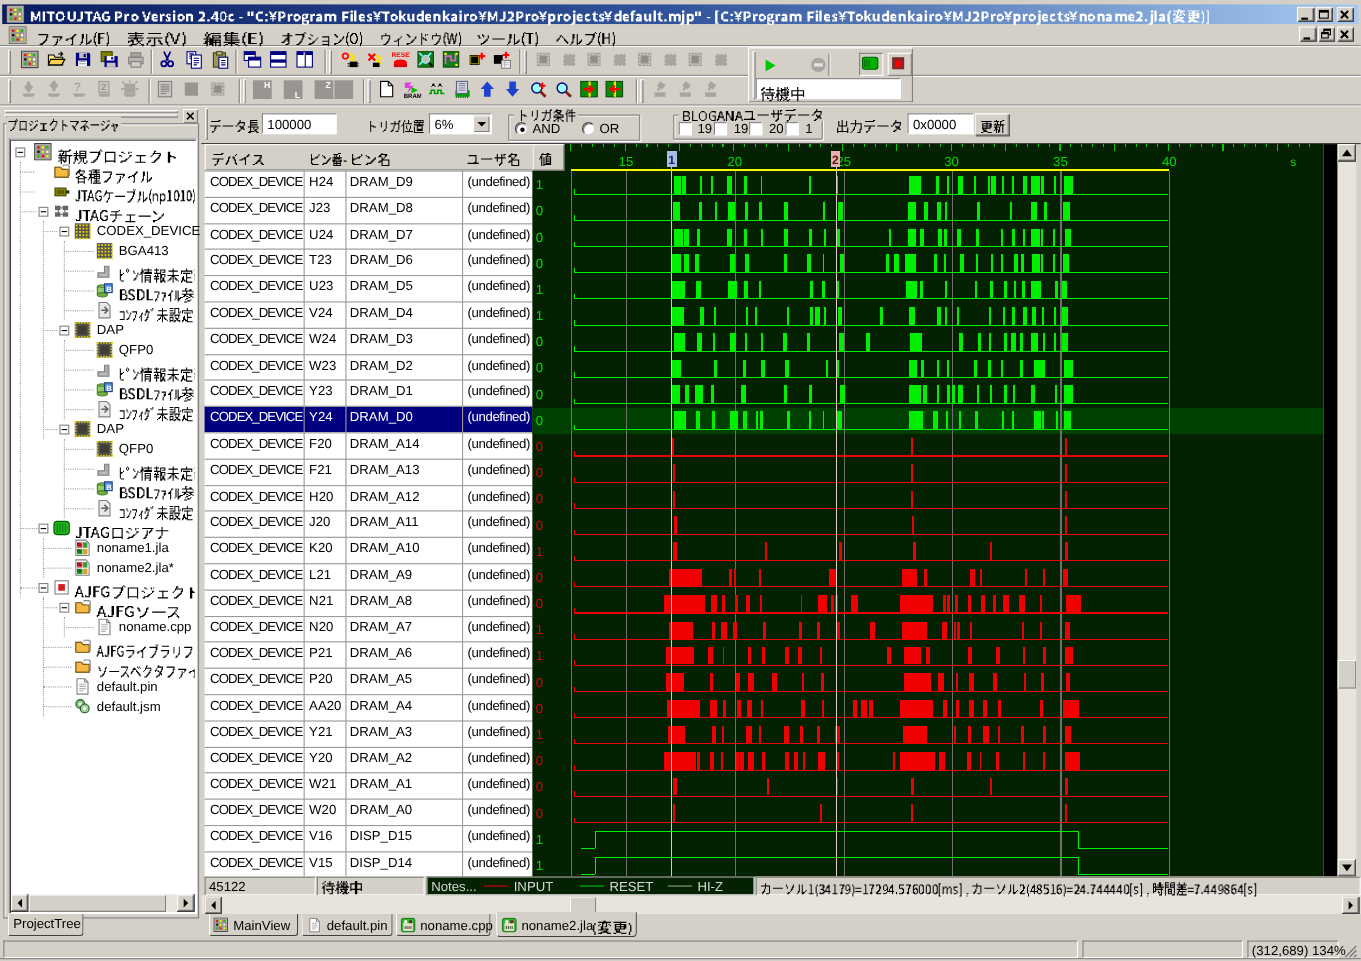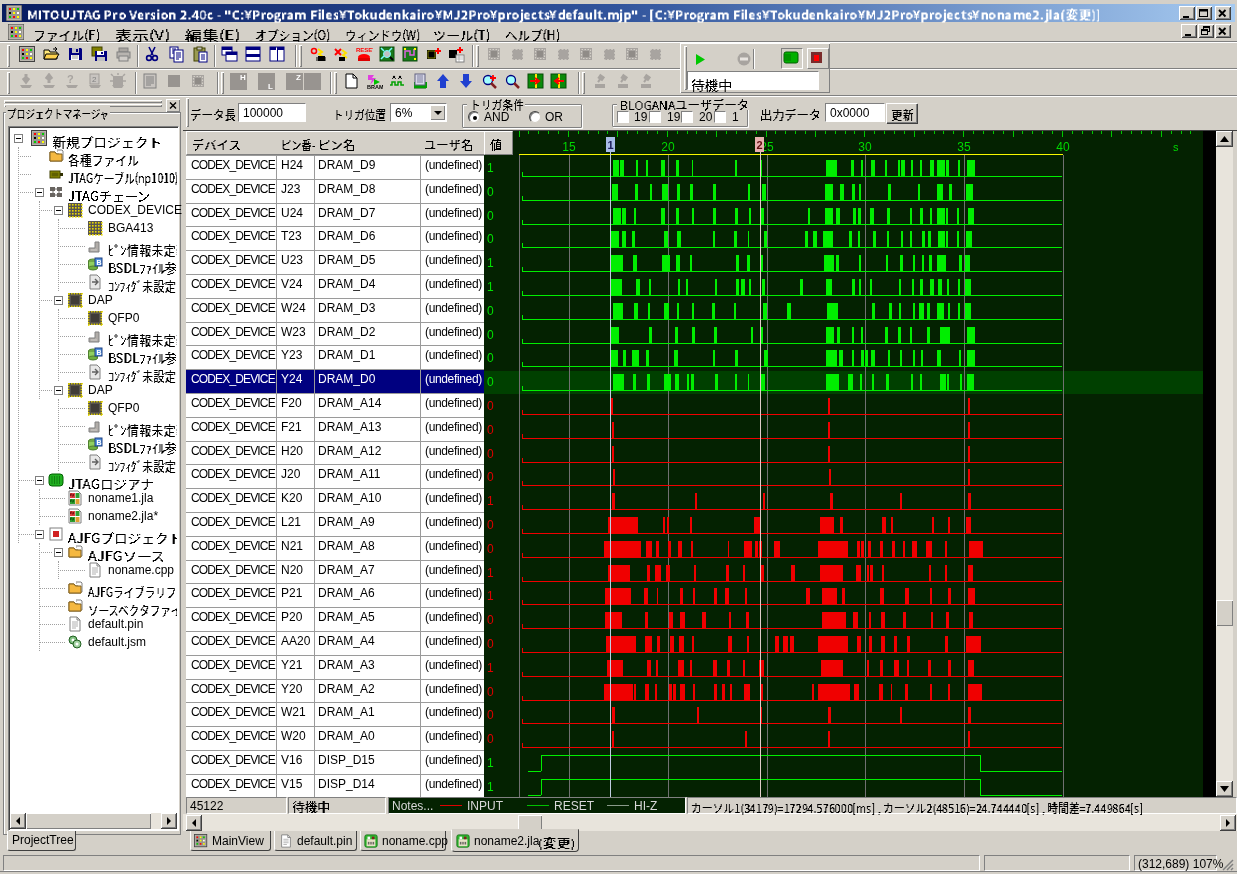--- a/index.html
+++ b/index.html
@@ -1579,21 +1579,21 @@
     <rect x="3" y="6" width="10" height="8" fill="#e8e0c8"></rect>
     <rect x="4" y="3" width="3" height="3" fill="#f8f8f8"></rect>
     <rect x="9" y="3" width="3" height="3" fill="#802020"></rect>
     <path d="M5 9 v3 M7 9 v3 M9 9 v3 M11 9 v3" stroke="#404040"></path>
   </svg>
 <span style="position:absolute;left:474px;top:834px;width:80px;height:14px;font:12px &quot;Liberation Sans&quot;,sans-serif">noname2.jla</span>
 <div style="position:absolute;left:0px;top:852px;width:1237px;height:22px;background:#d4d0c8;"></div>
 <div style="position:absolute;left:3px;top:855px;width:977px;height:16px;background:#d4d0c8;border-top:1px solid #808080;border-left:1px solid #808080;border-bottom:1px solid #ffffff;border-right:1px solid #ffffff;"></div>
 <div style="position:absolute;left:984px;top:855px;width:146px;height:16px;background:#d4d0c8;border-top:1px solid #808080;border-left:1px solid #808080;border-bottom:1px solid #ffffff;border-right:1px solid #ffffff;"></div>
 <div style="position:absolute;left:1134px;top:855px;width:83px;height:16px;background:#d4d0c8;border-top:1px solid #808080;border-left:1px solid #808080;border-bottom:1px solid #ffffff;border-right:1px solid #ffffff;">
-    <span style="position:absolute;left:3px;top:1px;font:12px &quot;Liberation Sans&quot;,sans-serif;white-space:nowrap">(312,689) 107%</span>
+    <span style="position:absolute;left:3px;top:1px;font:12px &quot;Liberation Sans&quot;,sans-serif;white-space:nowrap">(312,689) 134%</span>
   </div>
 <svg width="14" height="14" style="position:absolute;left:1221px;top:858px">
     <path d="M12 2 L2 12 M12 6 L6 12 M12 10 L10 12" stroke="#808080" stroke-width="1.5"></path>
   </svg>
 <div style="position:absolute;left:0px;top:871px;width:1237px;height:3px;background:#d4d0c8;border-top:1px solid #808080;"></div>
 <svg width="1237" height="874" style="position:absolute;left:0;top:0;pointer-events:none">
     <path transform="translate(27 5.5) scale(1.0762 1)" fill="#fff" d="M970 3h2v1h-2zM121 4h2v2h-2zM271 4h2v2h-2zM274 4h2v10h-2zM312 4h2v5h-2zM331 4h2v3h-2zM349 4h2v5h-2zM363 4h2v2h-2zM459 4h2v2h-2zM498 4h2v3h-2zM509 4h3v1h-3zM527 4h2v10h-2zM551 4h2v2h-2zM579 4h3v1h-3zM664 4h2v2h-2zM667 4h2v10h-2zM705 4h2v5h-2zM724 4h2v3h-2zM742 4h2v5h-2zM756 4h2v2h-2zM852 4h2v2h-2zM947 4h2v2h-2zM950 4h2v10h-2zM963 4h1v1h-1zM966 4h10v1h-10zM978 4h10v1h-10zM990 4h1v2h-1zM994 4h2v1h-2zM1 5h2v1h-2zM7 5h2v2h-2zM11 5h2v9h-2zM14 5h7v1h-7zM24 5h4v1h-4zM32 5h2v7h-2zM37 5h2v7h-2zM43 5h2v7h-2zM46 5h7v1h-7zM56 5h2v1h-2zM63 5h4v1h-4zM72 5h5v1h-5zM95 5h2v2h-2zM101 5h1v1h-1zM143 5h4v1h-4zM156 5h3v2h-3zM162 5h3v1h-3zM184 5h2v4h-2zM187 5h2v4h-2zM193 5h4v1h-4zM202 5h2v1h-2zM207 5h2v1h-2zM210 5h5v1h-5zM264 5h6v1h-6zM290 5h2v1h-2zM295 5h9v1h-9zM379 5h2v1h-2zM384 5h2v1h-2zM387 5h2v1h-2zM393 5h2v2h-2zM400 5h2v7h-2zM404 5h4v1h-4zM411 5h5v1h-5zM430 5h2v1h-2zM435 5h2v1h-2zM477 5h1v1h-1zM485 5h2v1h-2zM490 5h2v1h-2zM508 5h3v1h-3zM532 5h1v1h-1zM562 5h2v4h-2zM565 5h2v4h-2zM579 5h2v10h-2zM586 5h4v1h-4zM595 5h2v1h-2zM600 5h2v1h-2zM603 5h5v1h-5zM657 5h6v1h-6zM683 5h2v1h-2zM688 5h9v1h-9zM772 5h2v1h-2zM777 5h2v1h-2zM780 5h2v1h-2zM786 5h2v2h-2zM793 5h2v7h-2zM797 5h4v1h-4zM804 5h5v1h-5zM823 5h2v1h-2zM828 5h2v1h-2zM870 5h1v1h-1zM878 5h2v1h-2zM883 5h2v1h-2zM935 5h4v1h-4zM962 5h2v1h-2zM969 5h2v2h-2zM972 5h2v1h-2zM982 5h2v1h-2zM995 5h1v10h-1zM1 6h3v3h-3zM15 6h6v1h-6zM23 6h6v1h-6zM47 6h6v1h-6zM55 6h3v1h-3zM62 6h5v1h-5zM72 6h2v4h-2zM75 6h3v1h-3zM100 6h2v2h-2zM143 6h5v1h-5zM161 6h2v1h-2zM164 6h2v1h-2zM192 6h5v1h-5zM203 6h2v2h-2zM206 6h2v2h-2zM210 6h2v4h-2zM213 6h3v1h-3zM264 6h5v1h-5zM291 6h2v2h-2zM294 6h2v2h-2zM298 6h6v1h-6zM380 6h2v2h-2zM383 6h2v2h-2zM387 6h3v3h-3zM404 6h5v1h-5zM411 6h2v4h-2zM414 6h3v1h-3zM431 6h2v2h-2zM434 6h2v2h-2zM476 6h2v1h-2zM486 6h2v2h-2zM489 6h2v2h-2zM508 6h2v1h-2zM531 6h2v1h-2zM585 6h5v1h-5zM596 6h2v2h-2zM599 6h2v2h-2zM603 6h2v4h-2zM606 6h3v1h-3zM657 6h5v1h-5zM684 6h2v2h-2zM687 6h2v2h-2zM691 6h6v1h-6zM773 6h2v2h-2zM776 6h2v2h-2zM780 6h3v3h-3zM797 6h5v1h-5zM804 6h2v4h-2zM807 6h3v1h-3zM824 6h2v2h-2zM827 6h2v2h-2zM869 6h2v1h-2zM879 6h2v2h-2zM882 6h2v2h-2zM935 6h5v1h-5zM962 6h1v1h-1zM967 6h1v1h-1zM972 6h1v2h-1zM974 6h1v1h-1zM979 6h9v1h-9zM990 6h2v1h-2zM6 7h3v2h-3zM17 7h2v7h-2zM22 7h2v5h-2zM27 7h2v1h-2zM49 7h2v7h-2zM55 7h1v2h-1zM57 7h2v2h-2zM61 7h2v5h-2zM77 7h1v1h-1zM80 7h1v1h-1zM82 7h2v1h-2zM87 7h3v1h-3zM96 7h1v1h-1zM104 7h3v1h-3zM110 7h1v1h-1zM112 7h2v1h-2zM116 7h3v1h-3zM121 7h2v7h-2zM126 7h3v1h-3zM132 7h5v1h-5zM146 7h2v3h-2zM155 7h4v1h-4zM161 7h1v5h-1zM165 7h1v2h-1zM169 7h3v1h-3zM191 7h2v5h-2zM199 7h2v2h-2zM215 7h1v1h-1zM218 7h1v1h-1zM220 7h2v1h-2zM224 7h3v1h-3zM231 7h5v1h-5zM237 7h1v1h-1zM239 7h2v1h-2zM243 7h3v1h-3zM249 7h5v1h-5zM255 7h3v1h-3zM264 7h2v2h-2zM271 7h2v7h-2zM279 7h3v1h-3zM286 7h3v1h-3zM300 7h2v7h-2zM306 7h3v1h-3zM316 7h2v1h-2zM319 7h2v5h-2zM323 7h2v5h-2zM328 7h5v1h-5zM335 7h3v1h-3zM341 7h5v1h-5zM353 7h2v1h-2zM357 7h3v1h-3zM363 7h2v7h-2zM367 7h1v1h-1zM369 7h2v1h-2zM373 7h3v1h-3zM392 7h3v2h-3zM407 7h2v3h-2zM416 7h1v1h-1zM419 7h1v1h-1zM421 7h2v1h-2zM425 7h3v1h-3zM438 7h5v1h-5zM446 7h1v1h-1zM448 7h2v1h-2zM452 7h3v1h-3zM459 7h2v8h-2zM463 7h3v1h-3zM470 7h3v1h-3zM475 7h5v1h-5zM482 7h3v1h-3zM495 7h5v1h-5zM502 7h3v1h-3zM507 7h4v1h-4zM513 7h3v1h-3zM519 7h2v5h-2zM523 7h2v5h-2zM530 7h5v1h-5zM540 7h5v1h-5zM546 7h3v1h-3zM551 7h2v8h-2zM555 7h5v1h-5zM584 7h2v5h-2zM592 7h2v2h-2zM608 7h1v1h-1zM611 7h1v1h-1zM613 7h2v1h-2zM617 7h3v1h-3zM624 7h5v1h-5zM630 7h1v1h-1zM632 7h2v1h-2zM636 7h3v1h-3zM642 7h5v1h-5zM648 7h3v1h-3zM657 7h2v2h-2zM664 7h2v7h-2zM672 7h3v1h-3zM679 7h3v1h-3zM693 7h2v7h-2zM699 7h3v1h-3zM709 7h2v1h-2zM712 7h2v5h-2zM716 7h2v5h-2zM721 7h5v1h-5zM728 7h3v1h-3zM734 7h5v1h-5zM746 7h2v1h-2zM750 7h3v1h-3zM756 7h2v7h-2zM760 7h1v1h-1zM762 7h2v1h-2zM766 7h3v1h-3zM785 7h3v2h-3zM800 7h2v3h-2zM809 7h1v1h-1zM812 7h1v1h-1zM814 7h2v1h-2zM818 7h3v1h-3zM831 7h5v1h-5zM839 7h1v1h-1zM841 7h2v1h-2zM845 7h3v1h-3zM852 7h2v8h-2zM856 7h3v1h-3zM863 7h3v1h-3zM868 7h5v1h-5zM875 7h3v1h-3zM887 7h5v1h-5zM895 7h3v1h-3zM902 7h5v1h-5zM910 7h3v1h-3zM917 7h5v1h-5zM923 7h3v1h-3zM929 7h3v1h-3zM938 7h2v3h-2zM947 7h2v8h-2zM955 7h3v1h-3zM961 7h2v7h-2zM966 7h2v1h-2zM969 7h1v1h-1zM974 7h2v1h-2zM979 7h1v1h-1zM982 7h2v1h-2zM986 7h2v1h-2zM991 7h1v7h-1zM28 8h1v1h-1zM76 8h2v1h-2zM80 8h4v1h-4zM86 8h5v1h-5zM96 8h2v2h-2zM100 8h1v1h-1zM103 8h5v1h-5zM110 8h4v1h-4zM115 8h2v2h-2zM118 8h1v1h-1zM125 8h5v1h-5zM132 8h6v1h-6zM155 8h1v1h-1zM157 8h2v3h-2zM168 8h4v1h-4zM204 8h3v1h-3zM214 8h2v1h-2zM218 8h4v1h-4zM223 8h5v1h-5zM230 8h2v1h-2zM233 8h2v3h-2zM237 8h4v1h-4zM242 8h5v1h-5zM249 8h10v1h-10zM278 8h5v1h-5zM285 8h2v2h-2zM288 8h1v1h-1zM292 8h3v1h-3zM305 8h5v1h-5zM315 8h2v1h-2zM327 8h6v1h-6zM334 8h5v1h-5zM341 8h6v1h-6zM352 8h2v1h-2zM356 8h5v1h-5zM367 8h4v1h-4zM372 8h5v1h-5zM381 8h3v1h-3zM415 8h2v1h-2zM419 8h4v1h-4zM424 8h5v1h-5zM432 8h3v1h-3zM438 8h6v1h-6zM446 8h4v1h-4zM451 8h5v1h-5zM462 8h5v1h-5zM469 8h4v1h-4zM476 8h2v4h-2zM481 8h2v2h-2zM484 8h1v1h-1zM487 8h3v1h-3zM494 8h6v1h-6zM501 8h5v1h-5zM508 8h2v6h-2zM512 8h5v1h-5zM531 8h2v4h-2zM540 8h10v1h-10zM555 8h6v1h-6zM597 8h3v1h-3zM607 8h2v1h-2zM611 8h4v1h-4zM616 8h5v1h-5zM623 8h2v1h-2zM626 8h2v3h-2zM630 8h4v1h-4zM635 8h5v1h-5zM642 8h10v1h-10zM671 8h5v1h-5zM678 8h2v2h-2zM681 8h1v1h-1zM685 8h3v1h-3zM698 8h5v1h-5zM708 8h2v1h-2zM720 8h6v1h-6zM727 8h5v1h-5zM734 8h6v1h-6zM745 8h2v1h-2zM749 8h5v1h-5zM760 8h4v1h-4zM765 8h5v1h-5zM774 8h3v1h-3zM808 8h2v1h-2zM812 8h4v1h-4zM817 8h5v1h-5zM825 8h3v1h-3zM831 8h6v1h-6zM839 8h4v1h-4zM844 8h5v1h-5zM855 8h5v1h-5zM862 8h4v1h-4zM869 8h2v4h-2zM874 8h2v2h-2zM877 8h1v1h-1zM880 8h3v1h-3zM887 8h6v1h-6zM894 8h5v1h-5zM902 8h6v1h-6zM909 8h5v1h-5zM917 8h10v1h-10zM928 8h5v1h-5zM954 8h5v1h-5zM966 8h1v1h-1zM968 8h2v1h-2zM971 8h2v1h-2zM975 8h1v1h-1zM979 8h9v1h-9zM1 9h4v1h-4zM6 9h1v1h-1zM8 9h1v5h-1zM28 9h2v1h-2zM54 9h2v1h-2zM58 9h1v1h-1zM65 9h3v1h-3zM75 9h3v1h-3zM80 9h2v5h-2zM86 9h2v1h-2zM90 9h2v3h-2zM99 9h2v2h-2zM103 9h2v1h-2zM107 9h1v1h-1zM110 9h2v5h-2zM125 9h2v1h-2zM129 9h2v3h-2zM132 9h2v5h-2zM136 9h2v5h-2zM154 9h2v1h-2zM165 9h2v1h-2zM168 9h2v1h-2zM203 9h5v1h-5zM213 9h3v1h-3zM218 9h2v5h-2zM223 9h2v1h-2zM227 9h2v3h-2zM230 9h1v1h-1zM237 9h2v5h-2zM245 9h2v1h-2zM249 9h2v5h-2zM253 9h2v5h-2zM257 9h2v5h-2zM264 9h5v2h-5zM278 9h2v1h-2zM282 9h1v1h-1zM291 9h5v1h-5zM305 9h2v1h-2zM309 9h2v3h-2zM312 9h4v2h-4zM327 9h2v1h-2zM331 9h2v3h-2zM334 9h2v1h-2zM338 9h1v1h-1zM341 9h2v5h-2zM345 9h2v5h-2zM349 9h4v2h-4zM359 9h2v1h-2zM367 9h2v5h-2zM372 9h2v1h-2zM376 9h2v3h-2zM380 9h5v1h-5zM387 9h4v1h-4zM392 9h1v1h-1zM394 9h1v5h-1zM414 9h3v1h-3zM419 9h2v5h-2zM424 9h2v1h-2zM428 9h2v3h-2zM431 9h5v1h-5zM438 9h2v3h-2zM442 9h2v3h-2zM446 9h2v5h-2zM451 9h2v1h-2zM455 9h2v3h-2zM462 9h2v1h-2zM466 9h1v1h-1zM469 9h2v1h-2zM486 9h5v1h-5zM494 9h2v1h-2zM498 9h2v3h-2zM501 9h2v1h-2zM505 9h1v1h-1zM515 9h2v1h-2zM540 9h2v5h-2zM544 9h2v5h-2zM548 9h2v5h-2zM555 9h2v3h-2zM559 9h2v3h-2zM596 9h5v1h-5zM606 9h3v1h-3zM611 9h2v5h-2zM616 9h2v1h-2zM620 9h2v3h-2zM623 9h1v1h-1zM630 9h2v5h-2zM638 9h2v1h-2zM642 9h2v5h-2zM646 9h2v5h-2zM650 9h2v5h-2zM657 9h5v2h-5zM671 9h2v1h-2zM675 9h1v1h-1zM684 9h5v1h-5zM698 9h2v1h-2zM702 9h2v3h-2zM705 9h4v2h-4zM720 9h2v1h-2zM724 9h2v3h-2zM727 9h2v1h-2zM731 9h1v1h-1zM734 9h2v5h-2zM738 9h2v5h-2zM742 9h4v2h-4zM752 9h2v1h-2zM760 9h2v5h-2zM765 9h2v1h-2zM769 9h2v3h-2zM773 9h5v1h-5zM780 9h4v1h-4zM785 9h1v1h-1zM787 9h1v5h-1zM807 9h3v1h-3zM812 9h2v5h-2zM817 9h2v1h-2zM821 9h2v3h-2zM824 9h5v1h-5zM831 9h2v3h-2zM835 9h2v3h-2zM839 9h2v5h-2zM844 9h2v1h-2zM848 9h2v3h-2zM855 9h2v1h-2zM859 9h1v1h-1zM862 9h2v1h-2zM879 9h5v1h-5zM887 9h2v5h-2zM891 9h2v5h-2zM894 9h2v1h-2zM898 9h2v3h-2zM902 9h2v5h-2zM906 9h2v5h-2zM912 9h2v1h-2zM917 9h2v5h-2zM921 9h2v5h-2zM925 9h2v5h-2zM928 9h2v1h-2zM932 9h1v1h-1zM957 9h2v1h-2zM968 9h3v1h-3zM979 9h1v1h-1zM982 9h2v1h-2zM986 9h2v1h-2zM1 10h2v4h-2zM4 10h3v1h-3zM28 10h1v1h-1zM54 10h6v1h-6zM66 10h2v2h-2zM72 10h5v1h-5zM86 10h1v1h-1zM97 10h1v1h-1zM103 10h5v1h-5zM116 10h3v1h-3zM125 10h1v1h-1zM145 10h2v1h-2zM153 10h2v1h-2zM165 10h1v2h-1zM168 10h1v1h-1zM177 10h3v1h-3zM205 10h1v1h-1zM210 10h5v1h-5zM223 10h1v1h-1zM230 10h2v1h-2zM243 10h4v1h-4zM278 10h5v1h-5zM286 10h3v1h-3zM293 10h1v1h-1zM305 10h1v1h-1zM327 10h1v1h-1zM334 10h5v1h-5zM357 10h4v1h-4zM372 10h1v1h-1zM382 10h1v1h-1zM387 10h2v4h-2zM390 10h3v1h-3zM406 10h2v1h-2zM411 10h5v1h-5zM424 10h1v1h-1zM433 10h1v1h-1zM451 10h1v1h-1zM462 10h5v1h-5zM469 10h1v1h-1zM482 10h3v1h-3zM488 10h1v1h-1zM494 10h1v1h-1zM501 10h5v1h-5zM513 10h4v1h-4zM572 10h3v1h-3zM598 10h1v1h-1zM603 10h5v1h-5zM616 10h1v1h-1zM623 10h2v1h-2zM636 10h4v1h-4zM671 10h5v1h-5zM679 10h3v1h-3zM686 10h1v1h-1zM698 10h1v1h-1zM720 10h1v1h-1zM727 10h5v1h-5zM750 10h4v1h-4zM765 10h1v1h-1zM775 10h1v1h-1zM780 10h2v4h-2zM783 10h3v1h-3zM799 10h2v1h-2zM804 10h5v1h-5zM817 10h1v1h-1zM826 10h1v1h-1zM844 10h1v1h-1zM855 10h5v1h-5zM862 10h1v1h-1zM875 10h3v1h-3zM881 10h1v1h-1zM894 10h1v1h-1zM910 10h4v1h-4zM928 10h5v1h-5zM937 10h2v1h-2zM955 10h4v1h-4zM968 10h7v1h-7zM979 10h9v1h-9zM4 11h2v2h-2zM27 11h2v1h-2zM54 11h2v1h-2zM58 11h2v2h-2zM72 11h2v3h-2zM86 11h2v1h-2zM97 11h4v1h-4zM103 11h2v1h-2zM117 11h2v2h-2zM125 11h2v1h-2zM144 11h2v1h-2zM153 11h7v1h-7zM168 11h2v1h-2zM203 11h5v1h-5zM210 11h2v3h-2zM223 11h2v1h-2zM230 11h4v1h-4zM242 11h2v1h-2zM245 11h2v1h-2zM264 11h2v3h-2zM278 11h2v1h-2zM287 11h2v2h-2zM291 11h5v1h-5zM305 11h2v1h-2zM312 11h2v3h-2zM315 11h2v2h-2zM327 11h2v1h-2zM334 11h2v1h-2zM349 11h2v3h-2zM352 11h2v2h-2zM356 11h2v1h-2zM359 11h2v1h-2zM372 11h2v1h-2zM380 11h5v1h-5zM390 11h2v2h-2zM405 11h2v1h-2zM411 11h2v3h-2zM424 11h2v1h-2zM431 11h5v1h-5zM451 11h2v1h-2zM462 11h2v1h-2zM469 11h2v1h-2zM483 11h8v1h-8zM494 11h2v1h-2zM501 11h2v1h-2zM512 11h2v1h-2zM515 11h2v1h-2zM596 11h5v1h-5zM603 11h2v3h-2zM616 11h2v1h-2zM623 11h4v1h-4zM635 11h2v1h-2zM638 11h2v1h-2zM657 11h2v3h-2zM671 11h2v1h-2zM680 11h2v2h-2zM684 11h5v1h-5zM698 11h2v1h-2zM705 11h2v3h-2zM708 11h2v2h-2zM720 11h2v1h-2zM727 11h2v1h-2zM742 11h2v3h-2zM745 11h2v2h-2zM749 11h2v1h-2zM752 11h2v1h-2zM765 11h2v1h-2zM773 11h5v1h-5zM783 11h2v2h-2zM798 11h2v1h-2zM804 11h2v3h-2zM817 11h2v1h-2zM824 11h5v1h-5zM844 11h2v1h-2zM855 11h2v1h-2zM862 11h2v1h-2zM876 11h8v1h-8zM894 11h2v1h-2zM909 11h2v1h-2zM912 11h2v1h-2zM928 11h2v1h-2zM936 11h2v1h-2zM954 11h2v1h-2zM957 11h2v1h-2zM966 11h4v1h-4zM972 11h2v1h-2zM979 11h2v1h-2zM982 11h2v1h-2zM23 12h6v1h-6zM33 12h5v1h-5zM40 12h4v2h-4zM53 12h2v2h-2zM62 12h6v1h-6zM86 12h5v1h-5zM97 12h3v2h-3zM103 12h5v1h-5zM115 12h1v1h-1zM125 12h5v1h-5zM143 12h5v1h-5zM150 12h2v2h-2zM157 12h2v2h-2zM161 12h2v1h-2zM164 12h2v1h-2zM168 12h5v1h-5zM192 12h5v1h-5zM199 12h2v2h-2zM205 12h1v2h-1zM223 12h5v1h-5zM230 12h2v1h-2zM242 12h5v2h-5zM278 12h5v1h-5zM285 12h1v1h-1zM293 12h1v2h-1zM305 12h5v1h-5zM319 12h6v1h-6zM327 12h6v1h-6zM334 12h5v1h-5zM356 12h5v2h-5zM372 12h5v1h-5zM382 12h1v2h-1zM397 12h4v2h-4zM404 12h5v1h-5zM424 12h5v1h-5zM433 12h1v2h-1zM438 12h6v1h-6zM451 12h5v1h-5zM462 12h5v1h-5zM469 12h5v1h-5zM476 12h3v1h-3zM481 12h1v1h-1zM483 12h2v1h-2zM488 12h1v2h-1zM494 12h6v1h-6zM501 12h5v1h-5zM512 12h5v2h-5zM519 12h6v1h-6zM531 12h3v1h-3zM536 12h2v2h-2zM555 12h6v1h-6zM585 12h5v1h-5zM592 12h2v2h-2zM598 12h1v2h-1zM616 12h5v1h-5zM623 12h2v1h-2zM635 12h5v2h-5zM671 12h5v1h-5zM678 12h1v1h-1zM686 12h1v2h-1zM698 12h5v1h-5zM712 12h6v1h-6zM720 12h6v1h-6zM727 12h5v1h-5zM749 12h5v2h-5zM765 12h5v1h-5zM775 12h1v2h-1zM790 12h4v2h-4zM797 12h5v1h-5zM817 12h5v1h-5zM826 12h1v2h-1zM831 12h6v1h-6zM844 12h5v1h-5zM855 12h5v1h-5zM862 12h5v1h-5zM869 12h3v1h-3zM874 12h1v1h-1zM876 12h2v1h-2zM881 12h1v2h-1zM894 12h5v1h-5zM909 12h5v2h-5zM928 12h5v1h-5zM935 12h5v1h-5zM942 12h2v2h-2zM954 12h5v2h-5zM966 12h1v1h-1zM969 12h4v1h-4zM980 12h3v1h-3zM24 13h3v1h-3zM34 13h3v1h-3zM59 13h2v1h-2zM63 13h4v1h-4zM87 13h3v1h-3zM104 13h4v1h-4zM115 13h4v1h-4zM126 13h3v1h-3zM142 13h6v1h-6zM162 13h3v1h-3zM169 13h3v1h-3zM193 13h4v1h-4zM224 13h3v1h-3zM230 13h6v1h-6zM279 13h4v1h-4zM285 13h4v1h-4zM306 13h3v1h-3zM316 13h2v1h-2zM320 13h2v1h-2zM323 13h2v1h-2zM328 13h5v1h-5zM335 13h4v1h-4zM353 13h2v1h-2zM373 13h3v1h-3zM403 13h6v1h-6zM425 13h3v1h-3zM438 13h5v1h-5zM452 13h3v1h-3zM463 13h4v1h-4zM470 13h3v1h-3zM477 13h3v1h-3zM481 13h4v1h-4zM495 13h5v1h-5zM502 13h4v1h-4zM520 13h2v1h-2zM523 13h2v1h-2zM532 13h3v1h-3zM555 13h5v1h-5zM586 13h4v1h-4zM617 13h3v1h-3zM623 13h6v1h-6zM672 13h4v1h-4zM678 13h4v1h-4zM699 13h3v1h-3zM709 13h2v1h-2zM713 13h2v1h-2zM716 13h2v1h-2zM721 13h5v1h-5zM728 13h4v1h-4zM746 13h2v1h-2zM766 13h3v1h-3zM796 13h6v1h-6zM818 13h3v1h-3zM831 13h5v1h-5zM845 13h3v1h-3zM856 13h4v1h-4zM863 13h3v1h-3zM870 13h3v1h-3zM874 13h4v1h-4zM895 13h3v1h-3zM929 13h4v1h-4zM934 13h6v1h-6zM967 13h8v1h-8zM979 13h7v1h-7zM230 14h1v1h-1zM234 14h2v2h-2zM438 14h2v3h-2zM555 14h2v3h-2zM623 14h1v1h-1zM627 14h2v2h-2zM831 14h2v3h-2zM962 14h1v1h-1zM966 14h3v1h-3zM973 14h3v1h-3zM978 14h3v1h-3zM983 14h5v1h-5zM990 14h2v1h-2zM230 15h2v1h-2zM458 15h3v1h-3zM550 15h3v1h-3zM579 15h3v1h-3zM623 15h2v1h-2zM851 15h3v1h-3zM946 15h3v1h-3zM962 15h2v1h-2zM990 15h1v1h-1zM994 15h2v1h-2zM230 16h5v1h-5zM457 16h3v1h-3zM549 16h3v1h-3zM623 16h5v1h-5zM850 16h3v1h-3zM945 16h3v1h-3z"></path>
     <path transform="translate(33 24) scale(0.9853 1)" fill="#000" d="M55 5h1v1h-1zM65 5h1v3h-1zM54 6h1v3h-1zM57 6h6v1h-6zM2 7h9v1h-9zM35 7h2v1h-2zM42 7h2v4h-2zM46 7h1v8h-1zM57 7h2v3h-2zM10 8h1v1h-1zM34 8h2v1h-2zM66 8h1v7h-1zM9 9h2v1h-2zM15 9h9v1h-9zM33 9h2v1h-2zM53 9h2v1h-2zM9 10h1v2h-1zM22 10h2v1h-2zM31 10h3v1h-3zM53 10h1v4h-1zM57 10h5v1h-5zM19 11h1v3h-1zM22 11h1v1h-1zM28 11h3v1h-3zM32 11h2v1h-2zM42 11h1v3h-1zM57 11h2v5h-2zM8 12h2v1h-2zM21 12h1v1h-1zM27 12h2v1h-2zM33 12h1v4h-1zM50 12h1v1h-1zM7 13h2v1h-2zM49 13h2v1h-2zM6 14h2v1h-2zM18 14h2v1h-2zM41 14h2v1h-2zM48 14h2v1h-2zM53 14h2v1h-2zM4 15h3v1h-3zM18 15h1v1h-1zM41 15h1v1h-1zM46 15h3v1h-3zM54 15h1v2h-1zM65 15h2v1h-2zM3 16h3v1h-3zM17 16h2v1h-2zM32 16h2v1h-2zM40 16h1v1h-1zM46 16h1v1h-1zM65 16h1v2h-1zM16 17h1v1h-1zM55 17h1v1h-1z"></path>
     <path transform="translate(115 24) scale(1.3095 1)" fill="#000" d="M6 5h1v1h-1zM29 5h1v1h-1zM39 5h1v3h-1zM1 6h11v1h-11zM15 6h9v1h-9zM28 6h1v3h-1zM30 6h1v1h-1zM36 6h1v2h-1zM6 7h1v1h-1zM30 7h2v1h-2zM2 8h9v1h-9zM31 8h1v2h-1zM35 8h2v1h-2zM40 8h1v7h-1zM6 9h1v1h-1zM27 9h2v1h-2zM35 9h1v3h-1zM1 10h11v1h-11zM14 10h11v1h-11zM27 10h1v4h-1zM31 10h2v1h-2zM5 11h3v1h-3zM19 11h1v6h-1zM32 11h1v3h-1zM3 12h2v1h-2zM7 12h1v1h-1zM10 12h1v1h-1zM16 12h1v1h-1zM22 12h1v1h-1zM34 12h2v1h-2zM1 13h4v1h-4zM7 13h3v1h-3zM15 13h2v1h-2zM22 13h2v1h-2zM34 13h1v1h-1zM1 14h1v1h-1zM4 14h1v2h-1zM8 14h1v1h-1zM15 14h1v1h-1zM23 14h1v1h-1zM27 14h2v1h-2zM33 14h2v2h-2zM7 15h1v1h-1zM9 15h1v1h-1zM14 15h1v2h-1zM23 15h2v1h-2zM28 15h1v2h-1zM39 15h2v1h-2zM3 16h4v1h-4zM10 16h2v1h-2zM24 16h1v1h-1zM39 16h1v2h-1zM2 17h2v1h-2zM11 17h1v1h-1zM17 17h3v1h-3zM29 17h1v1h-1z"></path>
     <path transform="translate(185 24) scale(1.3095 1)" fill="#000" d="M2 5h1v2h-1zM16 5h1v1h-1zM19 5h2v1h-2zM29 5h1v1h-1zM39 5h1v3h-1zM5 6h7v1h-7zM15 6h9v1h-9zM28 6h1v3h-1zM31 6h6v1h-6zM1 7h1v2h-1zM3 7h2v1h-2zM15 7h1v1h-1zM19 7h1v1h-1zM31 7h2v3h-2zM3 8h1v1h-1zM6 8h6v1h-6zM14 8h10v1h-10zM40 8h1v7h-1zM2 9h2v1h-2zM6 9h1v1h-1zM11 9h1v1h-1zM15 9h1v1h-1zM19 9h1v1h-1zM27 9h2v1h-2zM2 10h1v1h-1zM4 10h1v1h-1zM6 10h6v1h-6zM15 10h9v1h-9zM27 10h1v4h-1zM31 10h5v1h-5zM0 11h7v1h-7zM15 11h1v1h-1zM19 11h1v1h-1zM31 11h2v4h-2zM2 12h1v1h-1zM4 12h8v1h-8zM15 12h10v1h-10zM1 13h6v1h-6zM8 13h1v1h-1zM11 13h1v1h-1zM19 13h1v1h-1zM1 14h2v1h-2zM4 14h8v1h-8zM14 14h11v1h-11zM27 14h2v1h-2zM0 15h3v1h-3zM4 15h3v2h-3zM8 15h1v3h-1zM11 15h1v2h-1zM17 15h5v1h-5zM28 15h1v2h-1zM31 15h6v1h-6zM39 15h2v1h-2zM2 16h1v2h-1zM15 16h2v1h-2zM19 16h1v2h-1zM22 16h2v1h-2zM39 16h1v2h-1zM6 17h1v1h-1zM10 17h2v1h-2zM14 17h1v1h-1zM24 17h1v1h-1zM29 17h1v1h-1z"></path>

